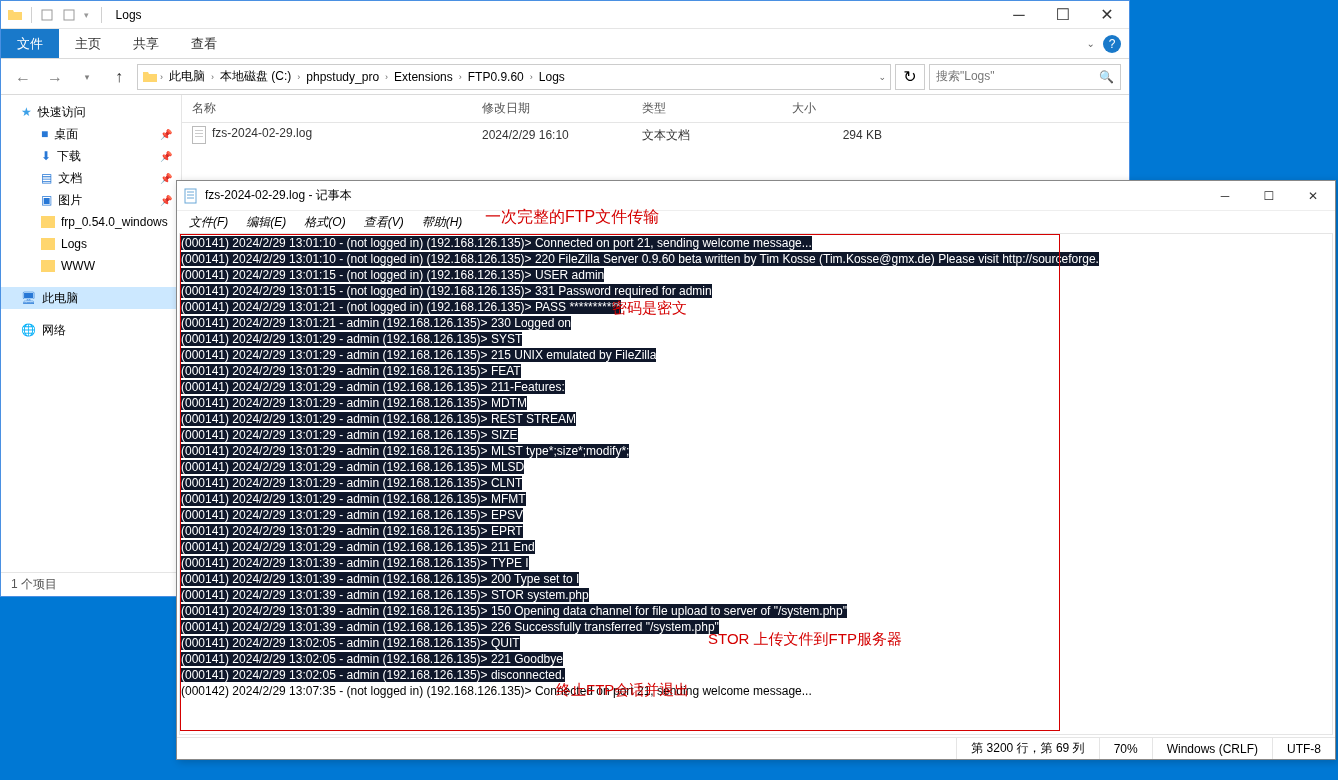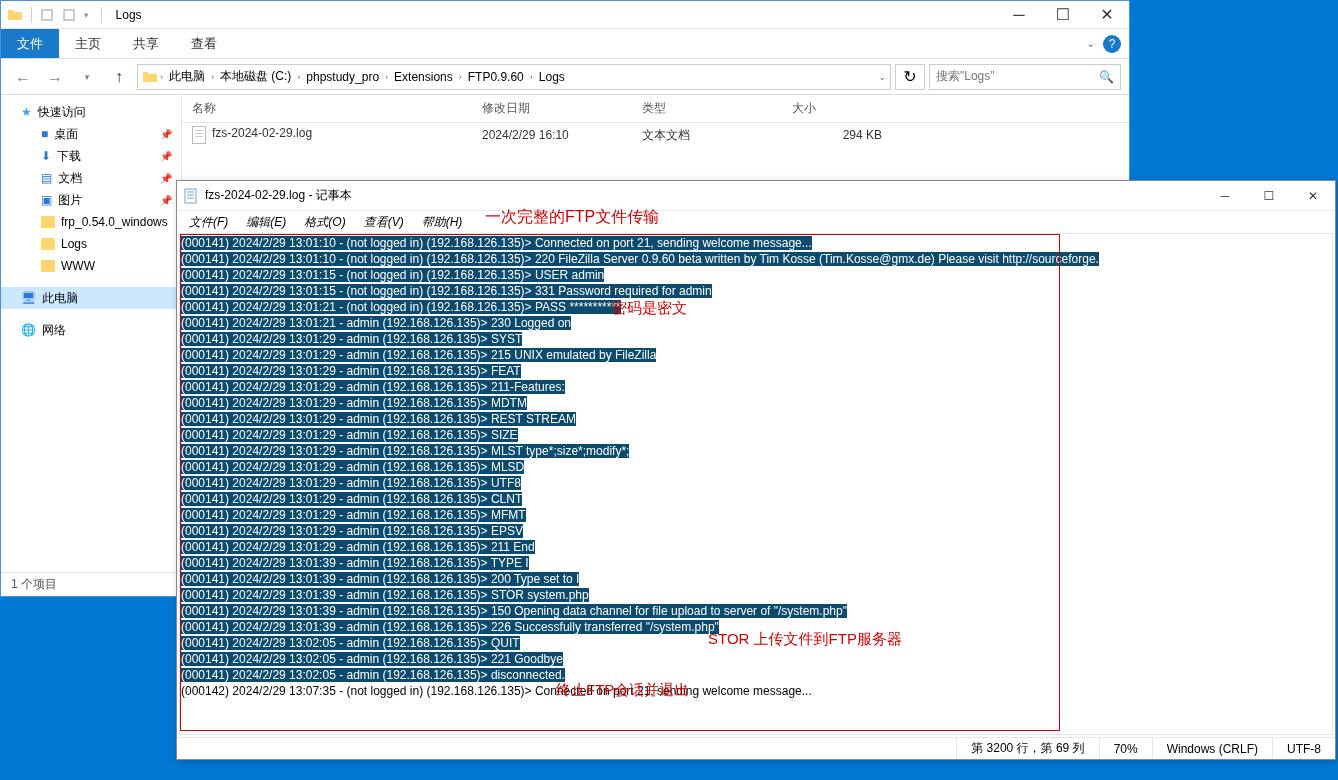--- a/index.html
+++ b/index.html
@@ -63,21 +63,21 @@
 
 .notepad { position: absolute; left: 176px; top: 180px; width: 1160px; height: 580px; background: #fff; border: 1px solid #888; box-shadow: 2px 2px 8px rgba(0,0,0,0.2); display: flex; flex-direction: column; }
 .np-titlebar { height: 30px; display: flex; align-items: center; padding-left: 6px; font-size: 12px; background: #fff; border-bottom: 1px solid #eee; }
 .np-icon { width: 16px; height: 16px; margin-right: 6px; }
 .np-ctrls { margin-left: auto; display: flex; }
 .np-ctrls div { width: 44px; height: 30px; display: flex; align-items: center; justify-content: center; color: #333; }
 .np-menu { height: 22px; display: flex; align-items: center; padding: 0 4px; font-size: 12px; gap: 2px; position: relative; }
 .np-menu span { padding: 12px 8px; font-style: italic; }
 .np-textarea { flex: 1; border: 1px solid #e5e5e5; margin: 0 2px 2px 2px; font-family: Consolas, monospace; font-size: 12px; line-height: 16px; overflow: hidden; position: relative; padding: 1px; }
 .logline { white-space: nowrap; }
-.logline .hl { background: #0c4a6e; color: #fff; }
+.logline .hl { background: #0f172a; color: #fff; }
 .annot-frame { position: absolute; border: 1px solid #d40000; pointer-events: none; }
 .annot-text { position: absolute; color: #d40000; font-size: 15px; font-family: "Microsoft YaHei", sans-serif; pointer-events: none; font-weight: 500; }
 .np-status { height: 22px; border-top: 1px solid #e5e5e5; display: flex; align-items: center; font-size: 12px; }
 .np-status .cell { padding: 0 14px; border-left: 1px solid #e5e5e5; height: 100%; display: flex; align-items: center; }
 .np-status .spacer { flex: 1; }
 </style>
 </head>
 <body>
 
 <div class="explorer">
@@ -257,24 +257,24 @@
       <div class="logline"><span class="hl">(000141) 2024/2/29 13:01:21 - admin (192.168.126.135)&gt; 230 Logged on</span></div>
       <div class="logline"><span class="hl">(000141) 2024/2/29 13:01:29 - admin (192.168.126.135)&gt; SYST</span></div>
       <div class="logline"><span class="hl">(000141) 2024/2/29 13:01:29 - admin (192.168.126.135)&gt; 215 UNIX emulated by FileZilla</span></div>
       <div class="logline"><span class="hl">(000141) 2024/2/29 13:01:29 - admin (192.168.126.135)&gt; FEAT</span></div>
       <div class="logline"><span class="hl">(000141) 2024/2/29 13:01:29 - admin (192.168.126.135)&gt; 211-Features:</span></div>
       <div class="logline"><span class="hl">(000141) 2024/2/29 13:01:29 - admin (192.168.126.135)&gt;  MDTM</span></div>
       <div class="logline"><span class="hl">(000141) 2024/2/29 13:01:29 - admin (192.168.126.135)&gt;  REST STREAM</span></div>
       <div class="logline"><span class="hl">(000141) 2024/2/29 13:01:29 - admin (192.168.126.135)&gt;  SIZE</span></div>
       <div class="logline"><span class="hl">(000141) 2024/2/29 13:01:29 - admin (192.168.126.135)&gt;  MLST type*;size*;modify*;</span></div>
       <div class="logline"><span class="hl">(000141) 2024/2/29 13:01:29 - admin (192.168.126.135)&gt;  MLSD</span></div>
-      <div class="logline"><span class="hl">(000141) 2024/2/29 13:01:29 - admin (192.168.126.135)&gt;  UTF8</span></div>
       <div class="logline"><span class="hl">(000141) 2024/2/29 13:01:29 - admin (192.168.126.135)&gt;  CLNT</span></div>
       <div class="logline"><span class="hl">(000141) 2024/2/29 13:01:29 - admin (192.168.126.135)&gt;  MFMT</span></div>
       <div class="logline"><span class="hl">(000141) 2024/2/29 13:01:29 - admin (192.168.126.135)&gt;  EPSV</span></div>
+      <div class="logline"><span class="hl">(000141) 2024/2/29 13:01:29 - admin (192.168.126.135)&gt;  EPRT</span></div>
       <div class="logline"><span class="hl">(000141) 2024/2/29 13:01:29 - admin (192.168.126.135)&gt; 211 End</span></div>
       <div class="logline"><span class="hl">(000141) 2024/2/29 13:01:39 - admin (192.168.126.135)&gt; TYPE I</span></div>
       <div class="logline"><span class="hl">(000141) 2024/2/29 13:01:39 - admin (192.168.126.135)&gt; 200 Type set to I</span></div>
       <div class="logline"><span class="hl">(000141) 2024/2/29 13:01:39 - admin (192.168.126.135)&gt; STOR system.php</span></div>
       <div class="logline"><span class="hl">(000141) 2024/2/29 13:01:39 - admin (192.168.126.135)&gt; 150 Opening data channel for file upload to server of "/system.php"</span></div>
       <div class="logline"><span class="hl">(000141) 2024/2/29 13:01:39 - admin (192.168.126.135)&gt; 226 Successfully transferred "/system.php"</span></div>
       <div class="logline"><span class="hl">(000141) 2024/2/29 13:02:05 - admin (192.168.126.135)&gt; QUIT</span></div>
       <div class="logline"><span class="hl">(000141) 2024/2/29 13:02:05 - admin (192.168.126.135)&gt; 221 Goodbye</span></div>
       <div class="logline"><span class="hl">(000141) 2024/2/29 13:02:05 - admin (192.168.126.135)&gt; disconnected.</span></div>
       <div class="logline">(000142) 2024/2/29 13:07:35 - (not logged in) (192.168.126.135)&gt; Connected on port 21, sending welcome message...</div>

